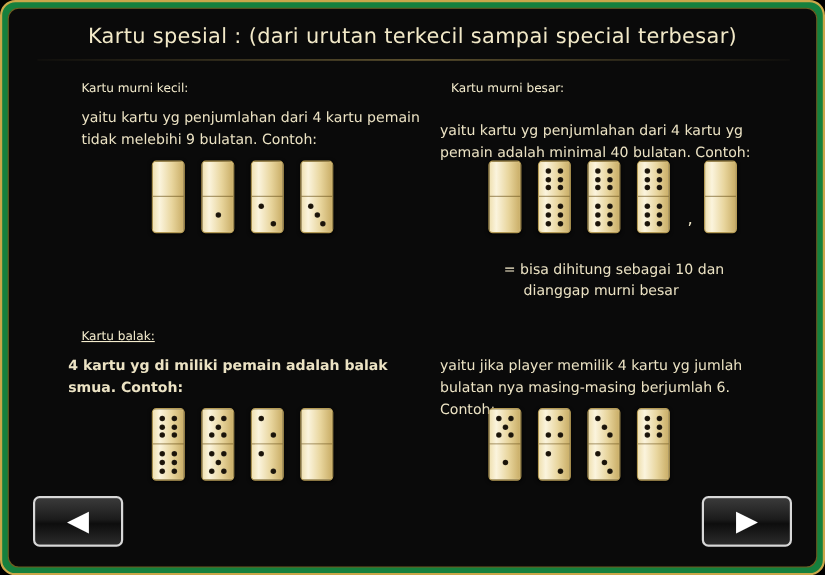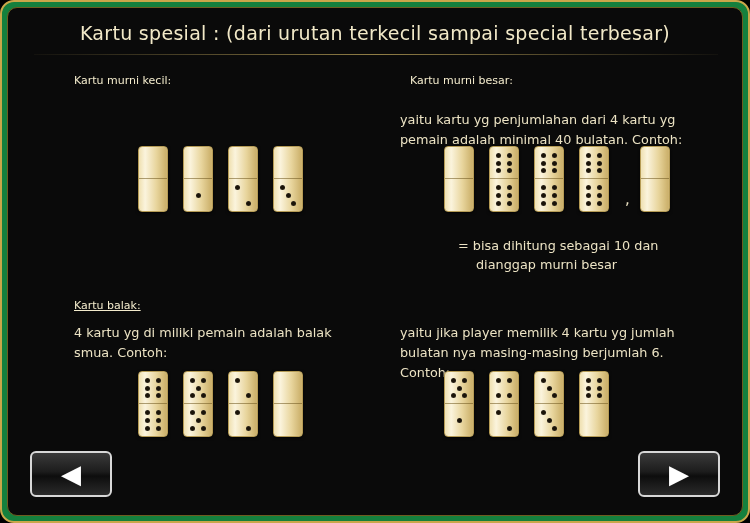--- a/index.html
+++ b/index.html
@@ -140,20 +140,21 @@
 </head>
 <body>
 
 <div id="screen">
   <div id="inner">
 
     <div class="title">Kartu spesial : (dari urutan terkecil sampai special terbesar)</div>
     <div class="sep top"></div>
 
     <div class="sect-head" style="left:66px; top:66px;">Kartu murni kecil:</div>
+    <div class="sect-body" style="left:66px; top:90px;">yaitu kartu yg penjumlahan dari  4 kartu pemain tidak melebihi 9 bulatan. Contoh:</div>
 
     <div class="tile" style="left:130px; top:138px;">
       <div class="half top"></div>
       <div class="half bot"></div>
     </div>
     <div class="tile" style="left:175px; top:138px;">
       <div class="half top"></div>
       <div class="half bot">
         <span class="pip p-c"></span>
       </div>
@@ -240,21 +241,21 @@
 
     <div class="tile" style="left:632px; top:138px;">
       <div class="half top"></div>
       <div class="half bot"></div>
     </div>
 
     <div class="note" style="left:450px; top:228px;">= bisa dihitung sebagai 10 dan</div>
     <div class="note" style="left:468px; top:247px;">dianggap murni besar</div>
 
     <div class="sect-head" style="left:66px; top:291px;text-decoration:underline;">Kartu balak:</div>
-    <div class="sect-body" style="left:66px; top:315px; width:300px;">4 kartu yg di miliki pemain adalah balak smua. Contoh:</div>
+    <div class="sect-body" style="left:54px; top:315px; width:300px;font-weight:bold;">4 kartu yg di miliki pemain adalah balak smua. Contoh:</div>
 
     <div class="tile" style="left:130px; top:363px;">
       <div class="half top">
         <span class="pip p-tl"></span>
         <span class="pip p-tr"></span>
         <span class="pip p-ml"></span>
         <span class="pip p-mr"></span>
         <span class="pip p-bl"></span>
         <span class="pip p-br"></span>
       </div>

